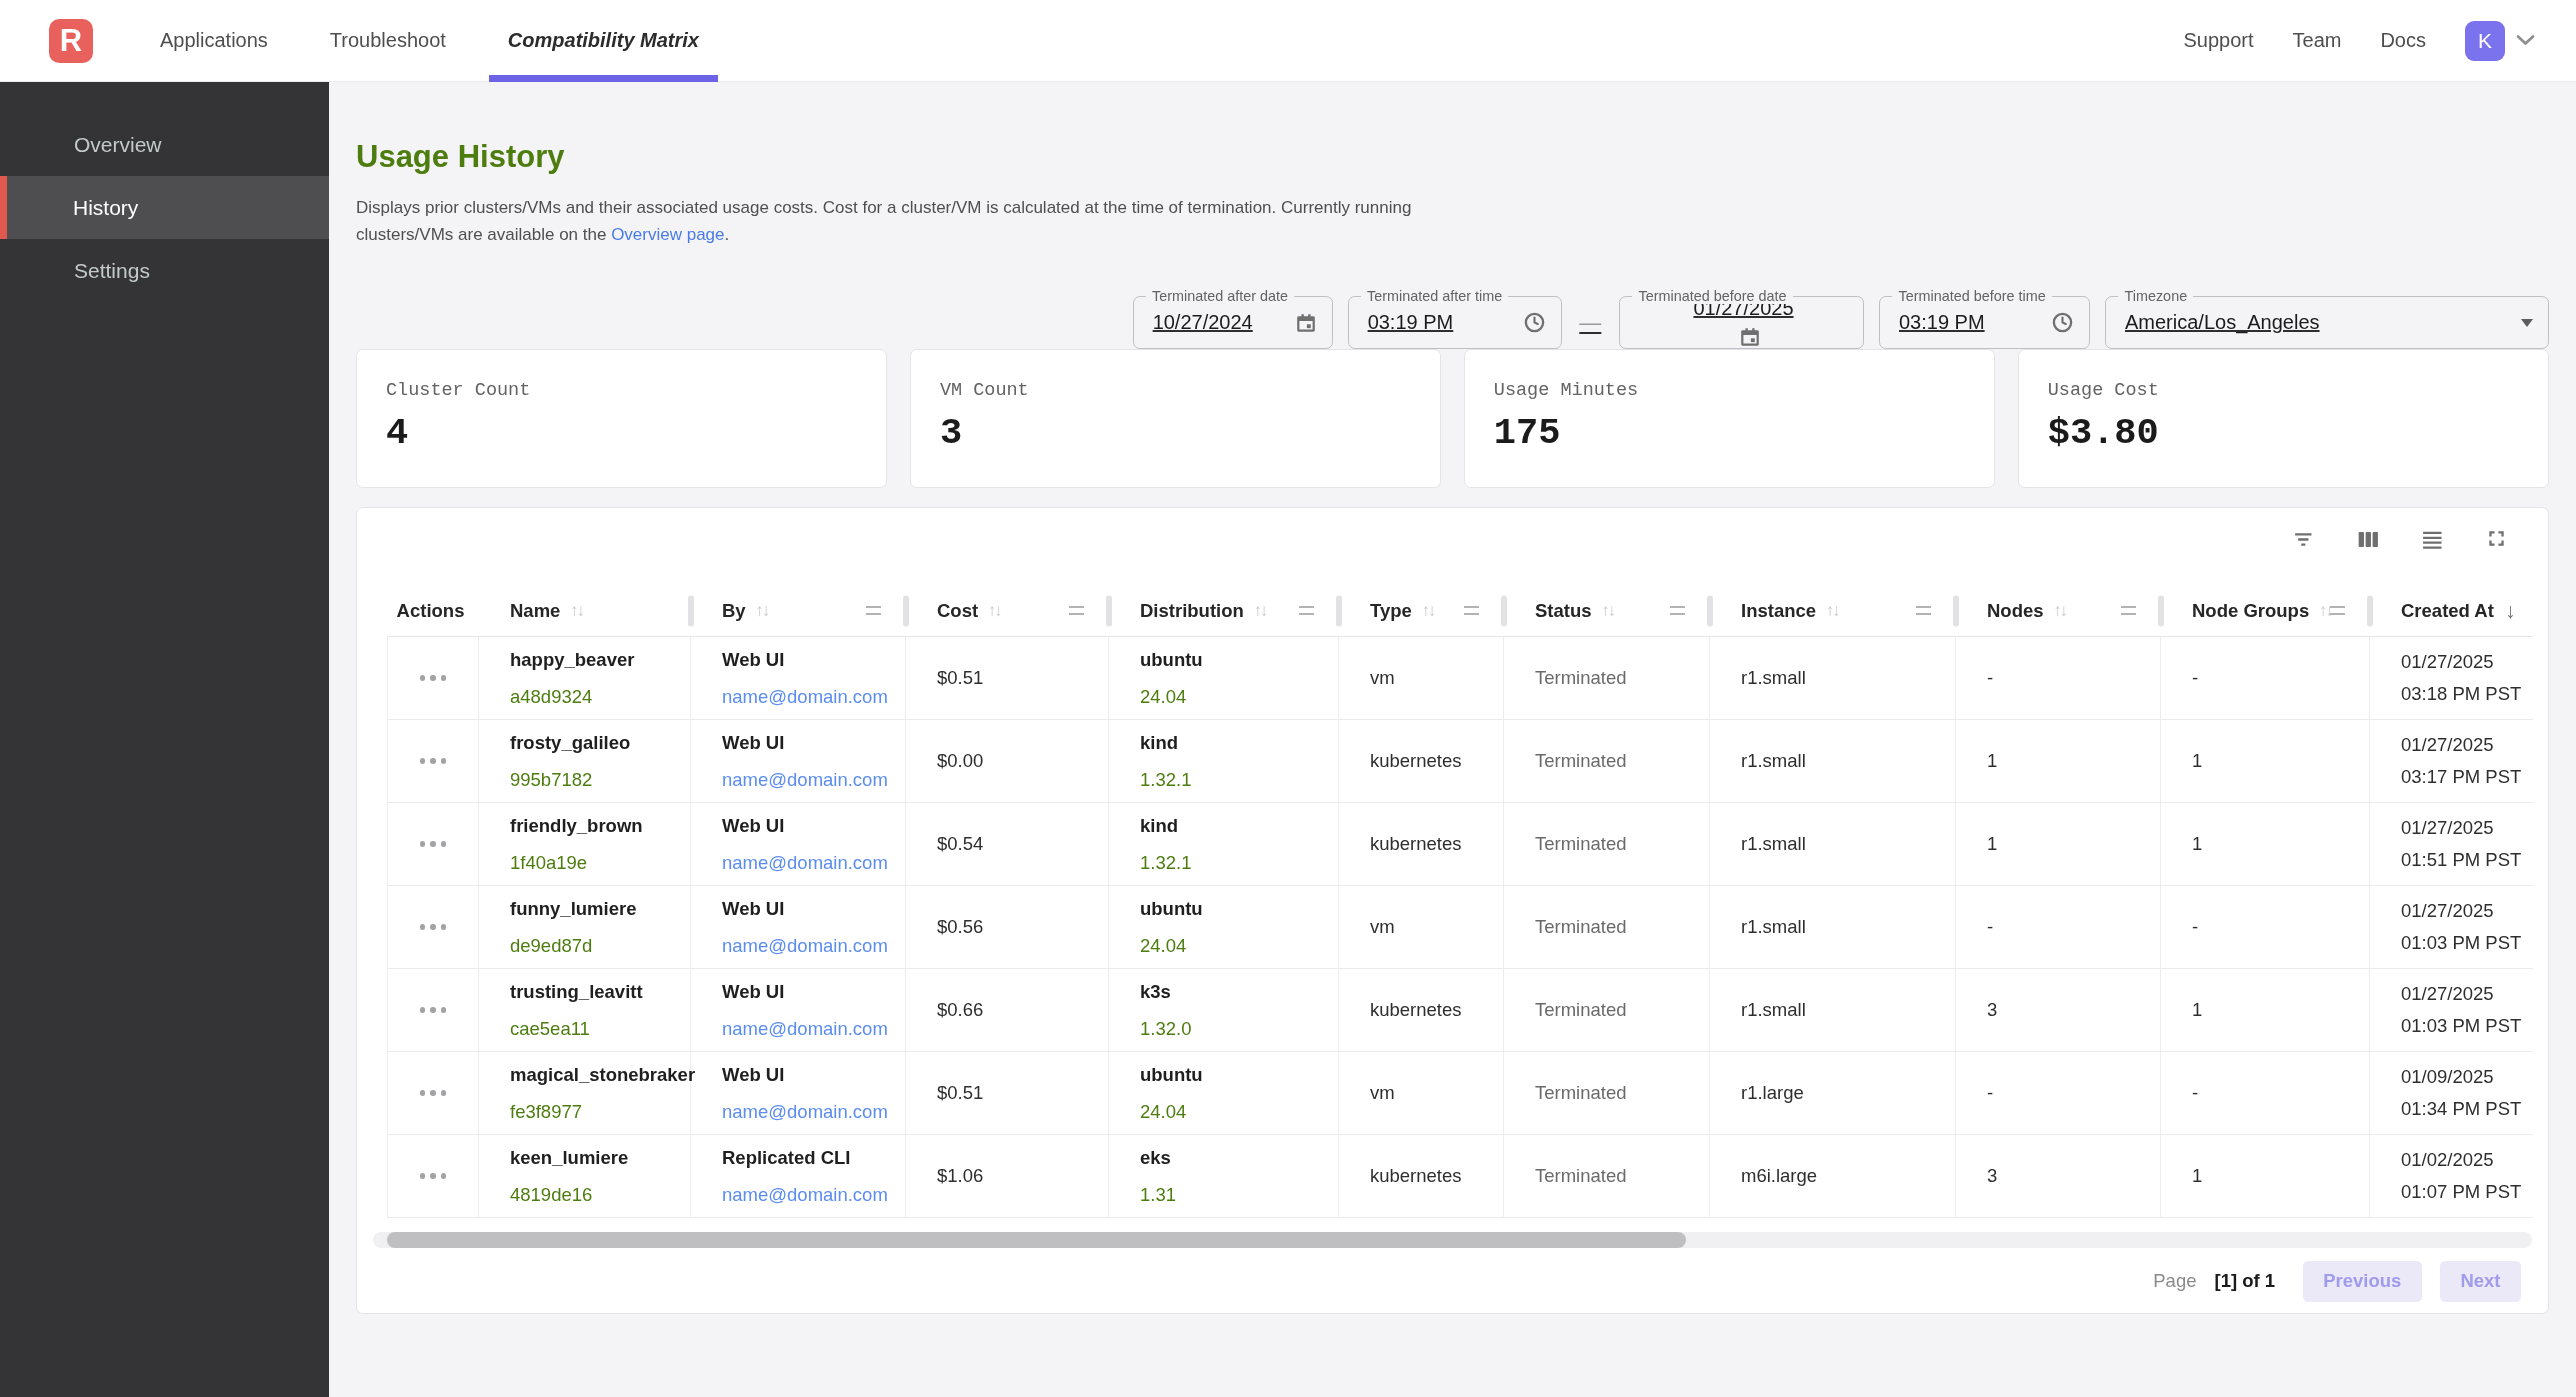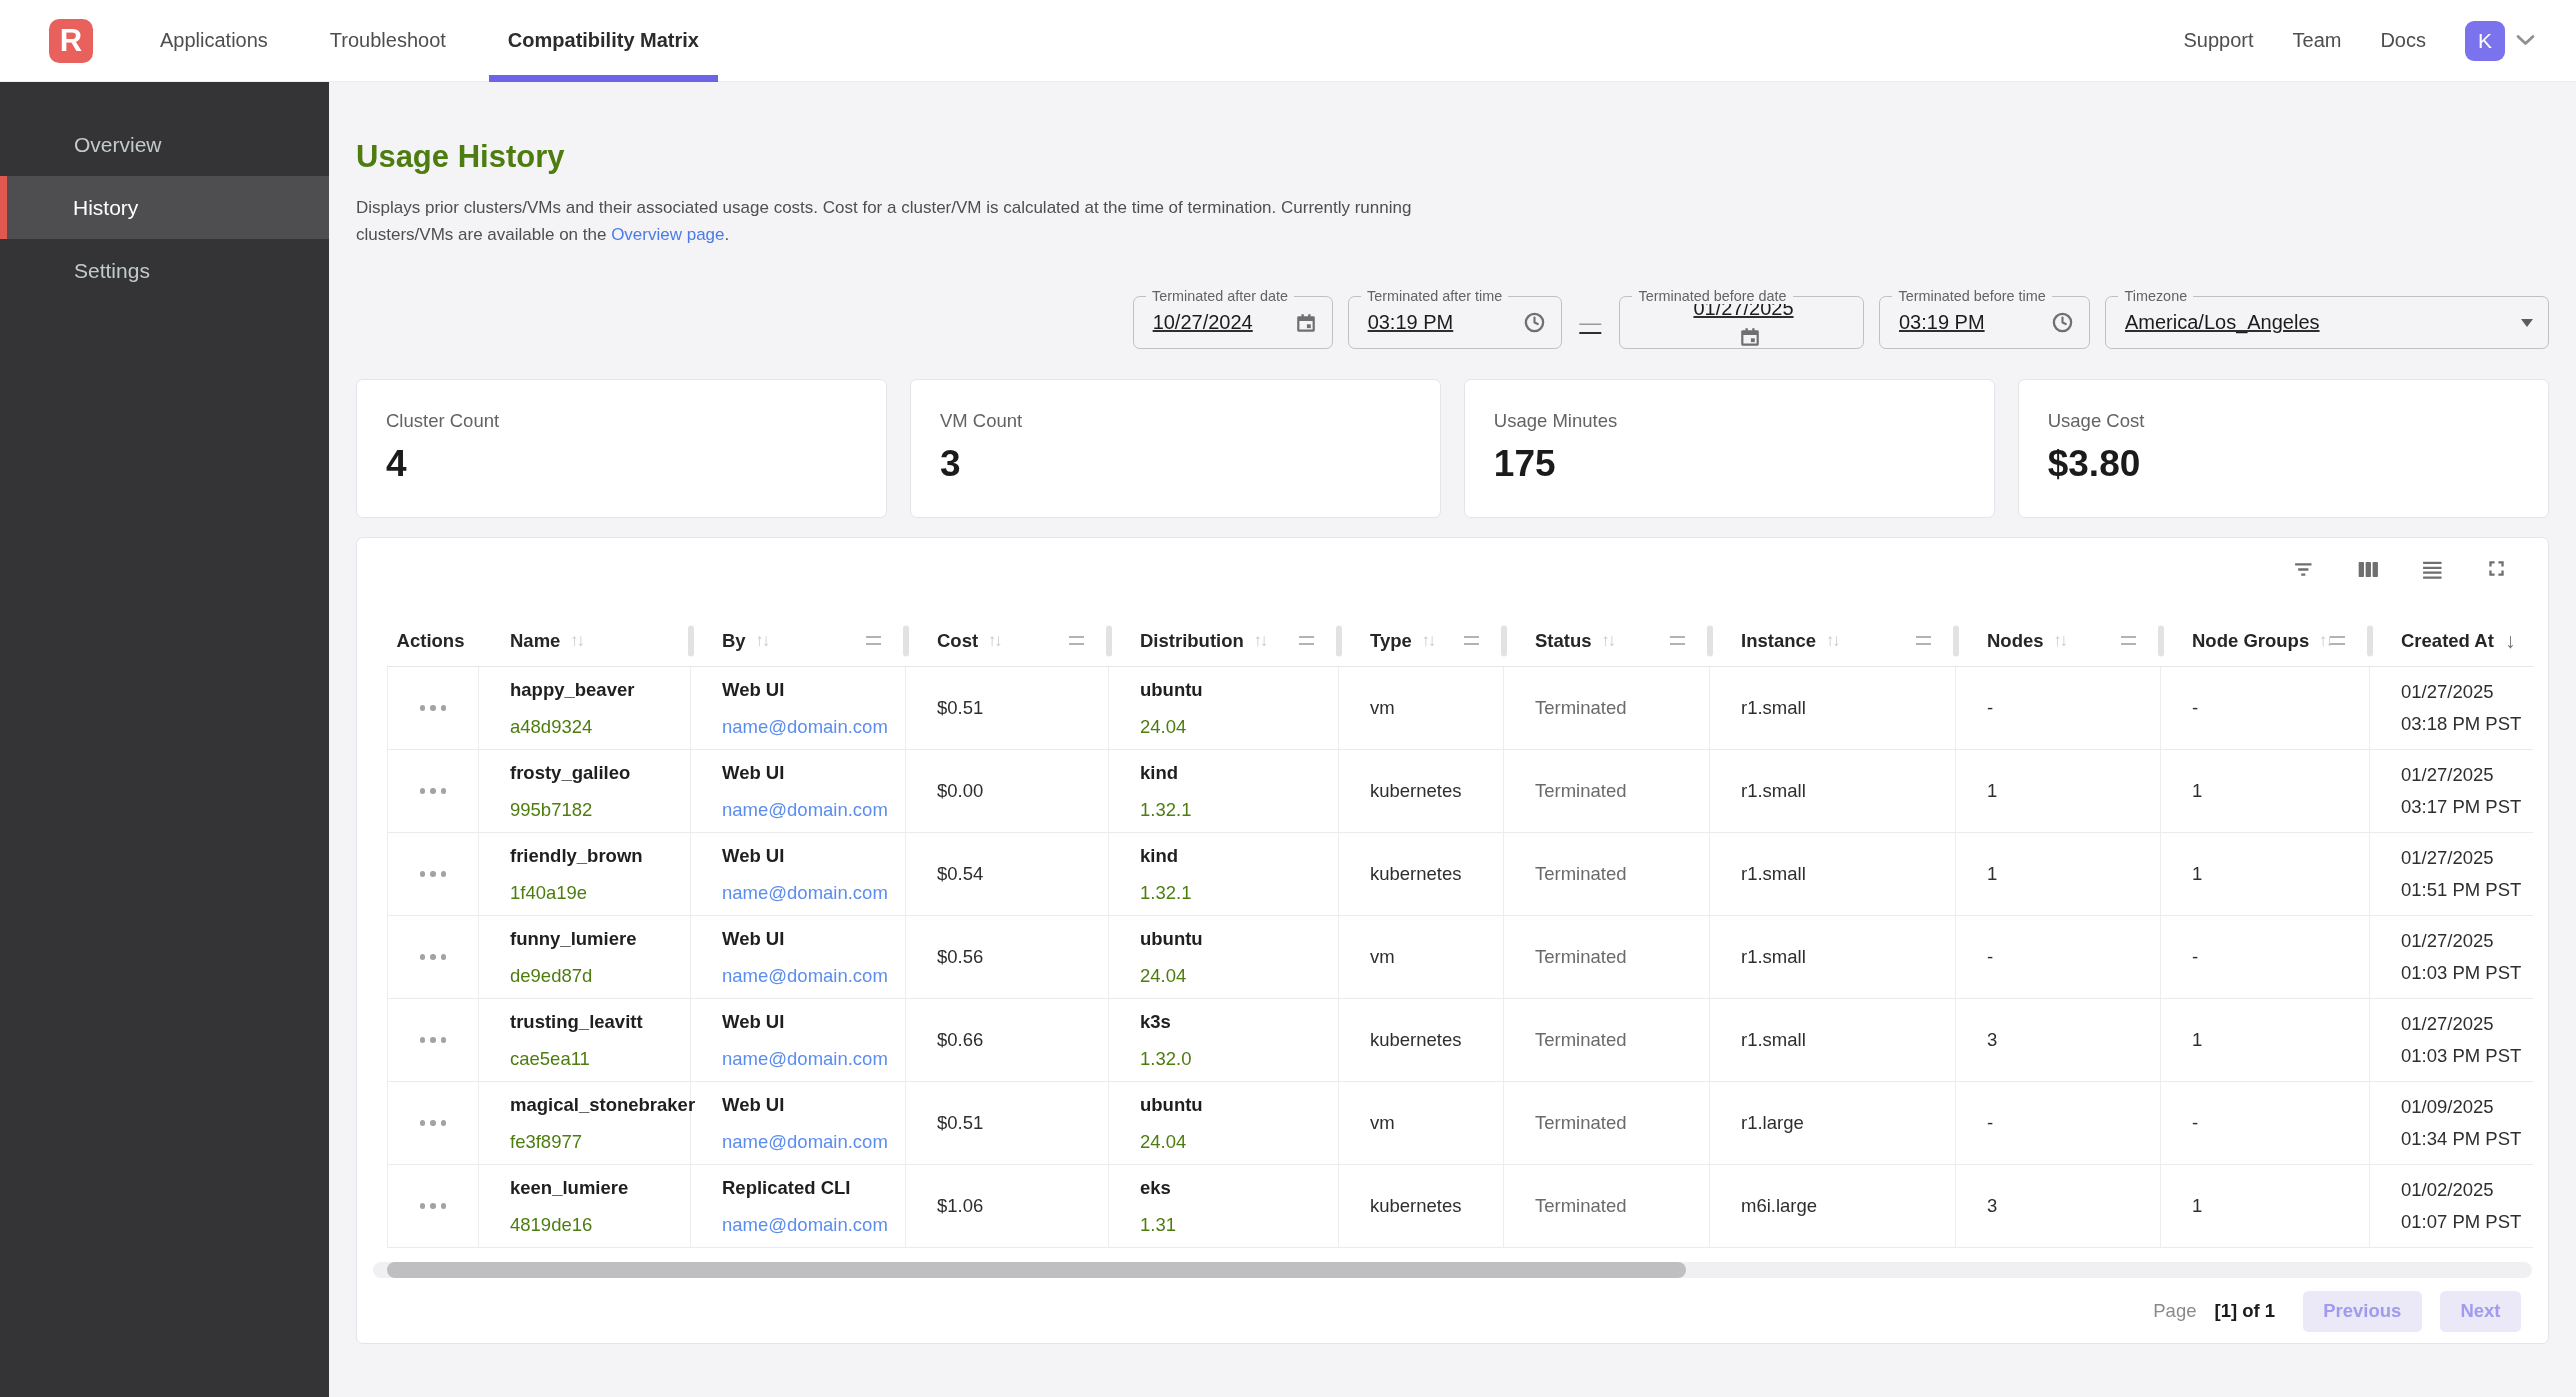--- a/index.html
+++ b/index.html
@@ -11,21 +11,21 @@
     overflow:hidden;
     color:#2e2e2e;
   }
   
   .topnav { position:absolute; top:0; left:0; width:2576px; height:82px; background:#ffffff;
             border-bottom:1.4px solid #ececef; display:flex; align-items:center; z-index:10; }
   .logo { width:44px; height:44px; margin-left:49px; border-radius:10.3px; background:#e8615c;
           color:#fff; font-weight:bold; font-size:31px; display:flex; align-items:center; justify-content:center; }
   .nav-tabs { display:flex; height:100%; margin-left:36px; }
   .nav-tab { position:relative; display:flex; align-items:center; padding:0 31px; font-size:20px; color:#4e4e4e; cursor:pointer; }
-  .nav-tab.active { font-weight:bold; color:#2c2c2c; }
+  .nav-tab.active { font-weight:bold; color:#2c2c2c;font-style:italic; }
   .nav-tab.active::after { content:""; position:absolute; left:12.3px; right:12.3px; bottom:-1.4px; height:7.5px; background:#6c63e6; }
   .nav-right { margin-left:auto; display:flex; align-items:center; gap:39px; margin-right:41px; font-size:20px; color:#4e4e4e; }
   .nav-link { cursor:pointer; }
   .avatar-group { display:flex; align-items:center; gap:11px; cursor:pointer; }
   .avatar { width:40px; height:40px; border-radius:9px; background:#7b72ee; color:#fff; font-size:21px;
             display:flex; align-items:center; justify-content:center; }
   
   .sidebar { position:absolute; top:82px; left:0; bottom:0; width:329px; background:#343436; padding-top:31px; }
   .side-item { height:63px; display:flex; align-items:center; padding-left:74px; font-size:21px; color:#c3cacc; cursor:pointer; }
   .side-item.active { background:#4e4e50; color:#ffffff; border-left:7.5px solid #e0594f; padding-left:66px; }
@@ -39,21 +39,21 @@
   .field { position:relative; height:53px; border:1.4px solid #bfbfc4; border-radius:6.8px;
            display:flex; align-items:center; padding:0 15px 0 19px; background:transparent; cursor:pointer; }
   .field .flabel { position:absolute; top:-9px; left:12.3px; background:#f4f4f6; padding:0 6.2px; font-size:14.4px; color:#636363; white-space:nowrap; }
   .field .fvalue { font-size:20px; color:#1b1b1b; flex:1; white-space:nowrap; }
   .f-w1 { width:200px; } .f-w2 { width:214px; } .f-w3 { width:245px;flex-direction:column; } .f-w4 { width:211px; } .f-w5 { width:444px; }
   .range-dash { font-size:22px; color:#9a9a9a; padding:0 2.7px; }
   .ficon { color:#6f6f6f; margin-left:12.3px; display:flex; }
   .select-caret { width:0; height:0; border-left:6.8px solid transparent; border-right:6.8px solid transparent;
                   border-top:8.2px solid #5c5c5c; margin-left:12.3px; }
   
-  .cards { margin-top:30px; display:flex; gap:22.6px; }
+  .cards { display:flex; gap:22.6px;font-family:Liberation Mono, monospace; }
   .card { flex:1; height:139px; background:#fff; border:1.4px solid #e4e4e8; border-radius:6.8px; padding:30px 0 0 29px; }
   .card-label { font-size:18.5px; color:#636363; }
   .card-value { margin-top:11px; font-size:37px; font-weight:bold; color:#1b1b1b; }
   
   .table-card { position:relative; margin-top:19px; height:807px; background:#fff; border:1.4px solid #e4e4e8; border-radius:6.8px; }
   .tbl-toolbar { position:absolute; top:19px; right:40px; display:flex; gap:40px; color:#6f6f6f; }
   .tool-btn { cursor:pointer; display:flex; }
   .tbl { margin:77px 0 0 30px; width:2146px; }
   .thead { display:flex; height:52px; align-items:center; border-bottom:1.4px solid #e6e6e8; }
   .hcell { position:relative; height:100%; display:flex; align-items:center; padding-left:31px; font-weight:bold; font-size:18.5px; color:#262626; }

